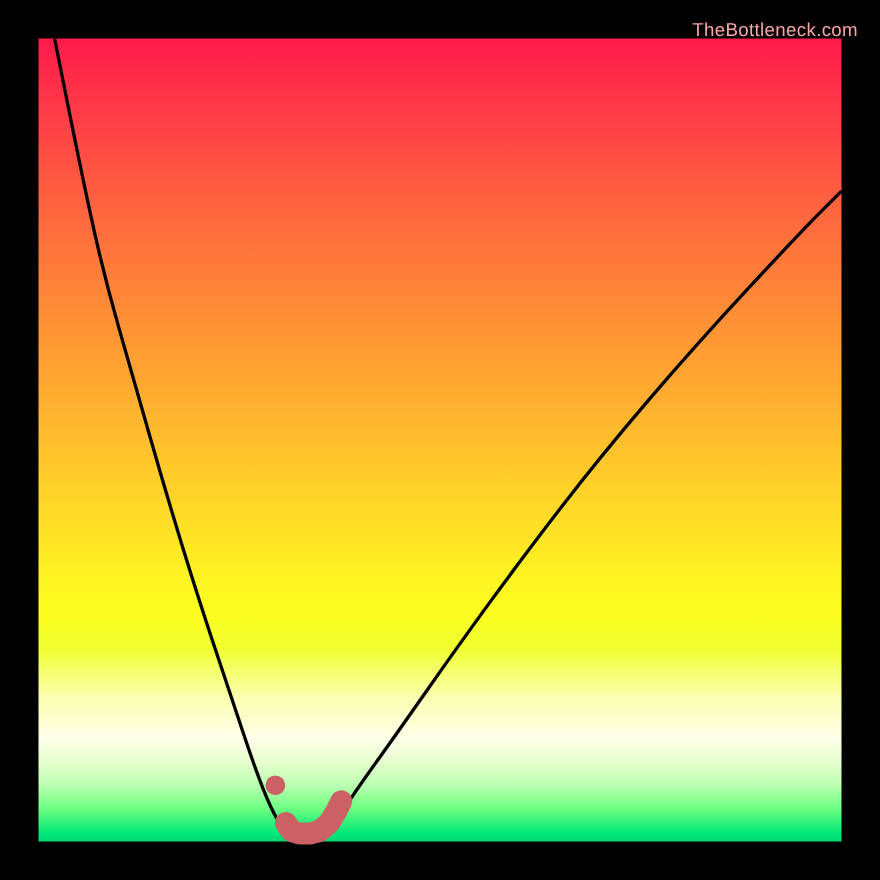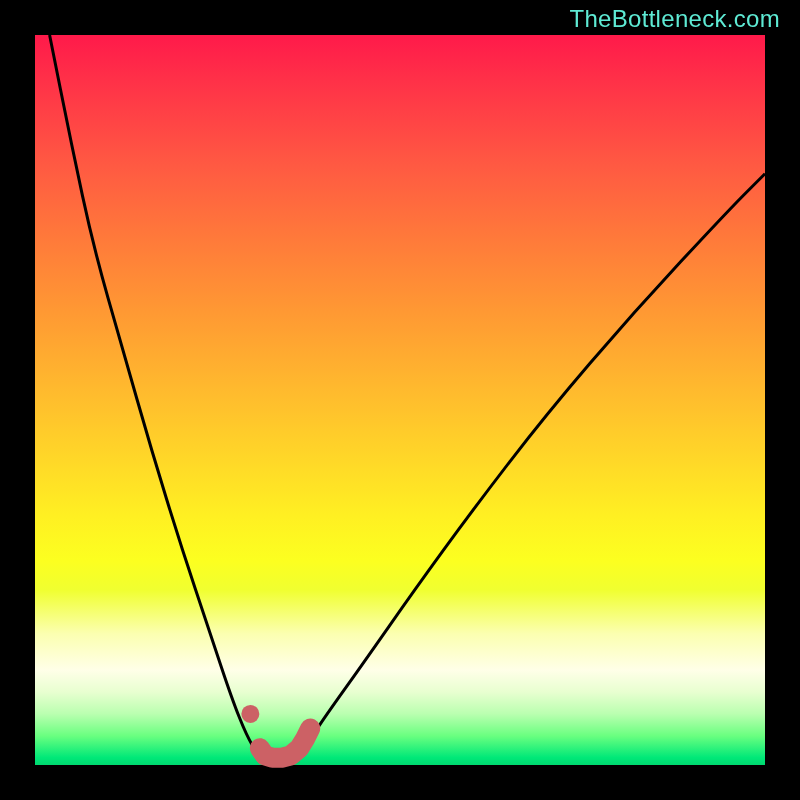--- a/index.html
+++ b/index.html
@@ -11,24 +11,24 @@
     overflow: hidden;
     font-family: Arial, sans-serif;
   }
   .container {
     position: relative;
     width: 800px;
     height: 800px;
   }
   .watermark {
     position: absolute;
-    top: 5px;
+    top: 18px;
     right: 20px;
-    color: #5eead4;
-    font-size: 24px;
+    color: #fca5a5;
+    font-size: 17px;
     font-weight: 500;
     z-index: 10;
     letter-spacing: 0.3px;
   }
   .plot-bg {
     position: absolute;
     left: 35px;
     top: 35px;
     width: 730px;
     height: 730px;

